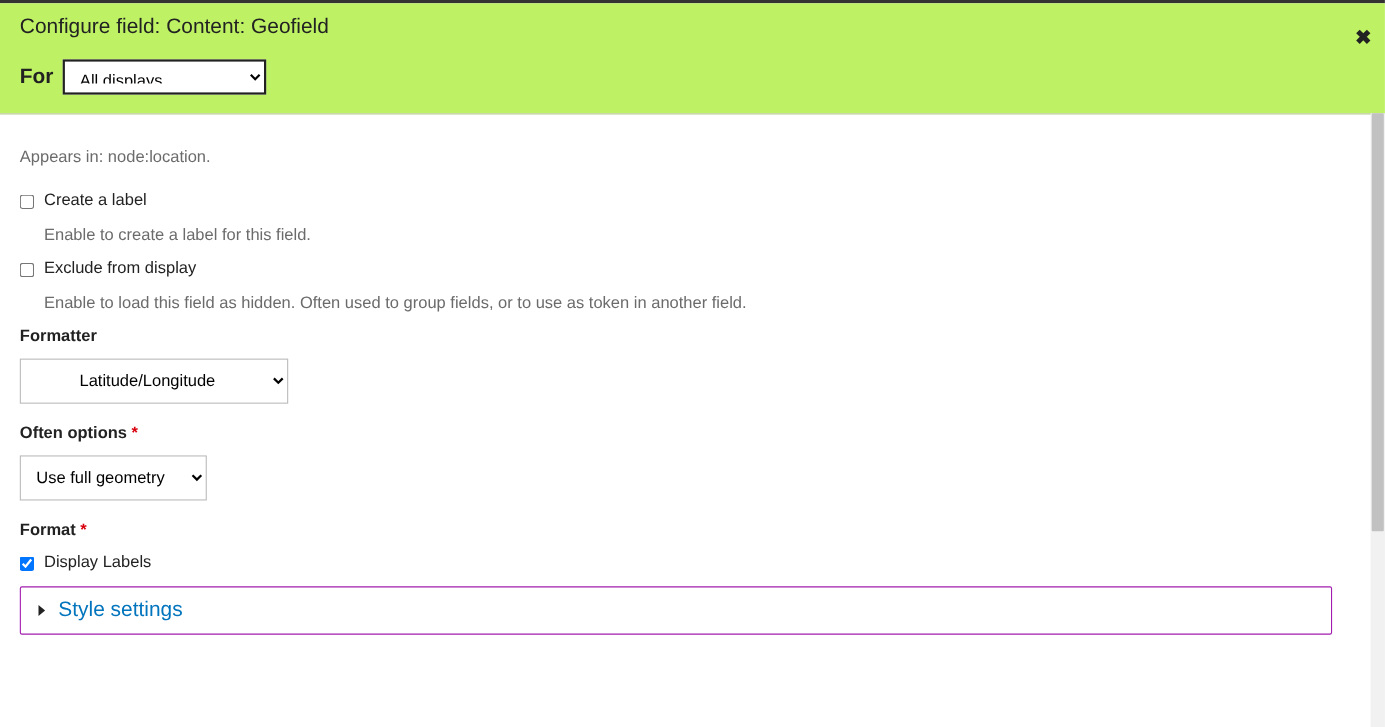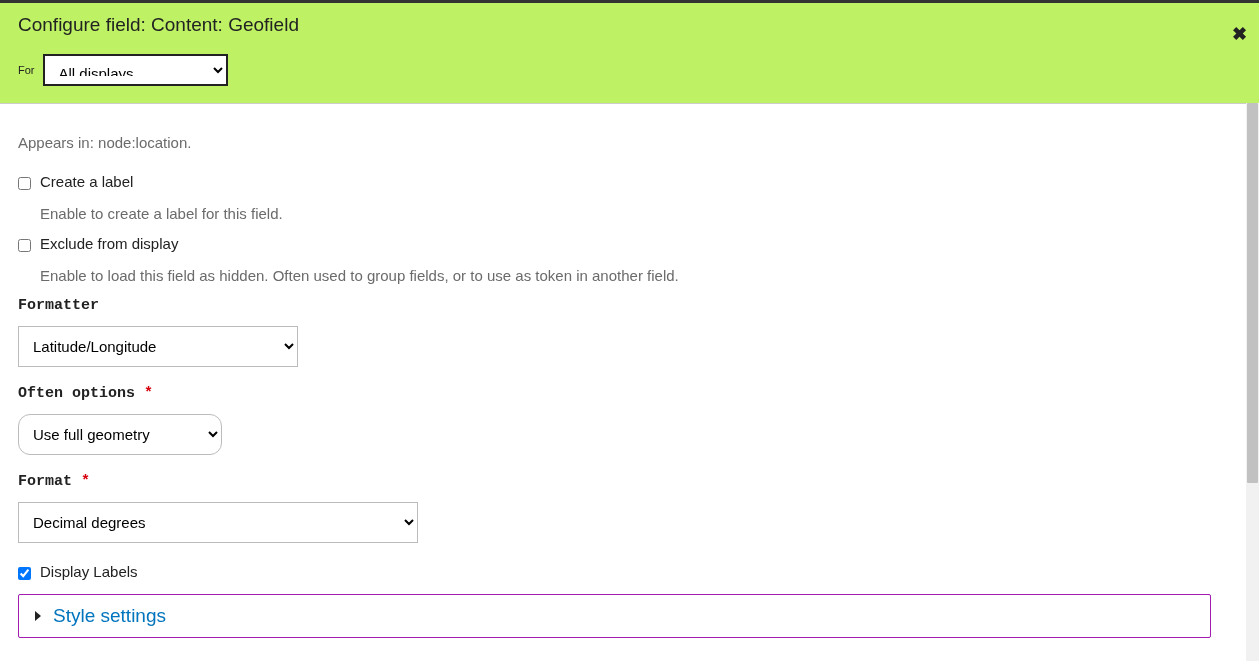--- a/index.html
+++ b/index.html
@@ -43,22 +43,22 @@
       color: #222;
       cursor: pointer;
       line-height: 1;
     }
     .for-row {
       display: flex;
       align-items: center;
       gap: 8px;
     }
     .for-label {
-      font-weight: 400;
-      font-size: 11px;
+      font-weight: 700;
+      font-size: 19px;
     }
     .for-select {
       border: 2px solid #222;
       background: #fff;
       padding: 8px 10px;
       font-size: 15px;
       min-width: 185px;
       height: 32px;
     }
     .modal-body {
@@ -109,39 +109,38 @@
       font-size: 15px;
       margin-left: 22px;
       margin-bottom: 13px;
       margin-top: 15px;
     }
     .field-label {
       font-weight: 700;
       font-size: 15px;
       margin-bottom: 12px;
       margin-top: 6px;
-      font-family: Liberation Mono, monospace;
     }
     .required-mark {
       color: #d8000c;
     }
     .form-select {
       border: 1px solid #bbb;
       background: #fff;
       padding: 9px 10px;
       font-size: 15px;
       margin-bottom: 12px;
       height: 41px;
     }
     .select-formatter {
-      width: 280px;
+      width: 244px;
+      text-align: center;
     }
     .select-data-options {
-      width: 204px;
-      border-radius: 12px;
+      width: 170px;
     }
     .select-format {
       width: 400px;
     }
     .collapsible-section {
       border: 1px solid #a21caf;
       border-radius: 2px;
       padding: 10px 16px;
       margin-top: 8px;
       display: flex;
@@ -207,23 +206,20 @@
   <div class="field-label">
     <span>Often options </span><span class="required-mark">*</span>
   </div>
   <select class="form-select select-data-options">
     <option>Use full geometry</option>
   </select>
 
   <div class="field-label">
     <span>Format </span><span class="required-mark">*</span>
   </div>
-  <select class="form-select select-format">
-    <option>Decimal degrees</option>
-  </select>
 
   <div class="checkbox-row display-labels-row">
     <input type="checkbox" checked="" style="">
     <span class="checkbox-label">Display Labels</span>
   </div>
 
   <div class="collapsible-section">
     <span class="caret-icon"></span>
     <span class="collapsible-link">Style settings</span>
   </div>

